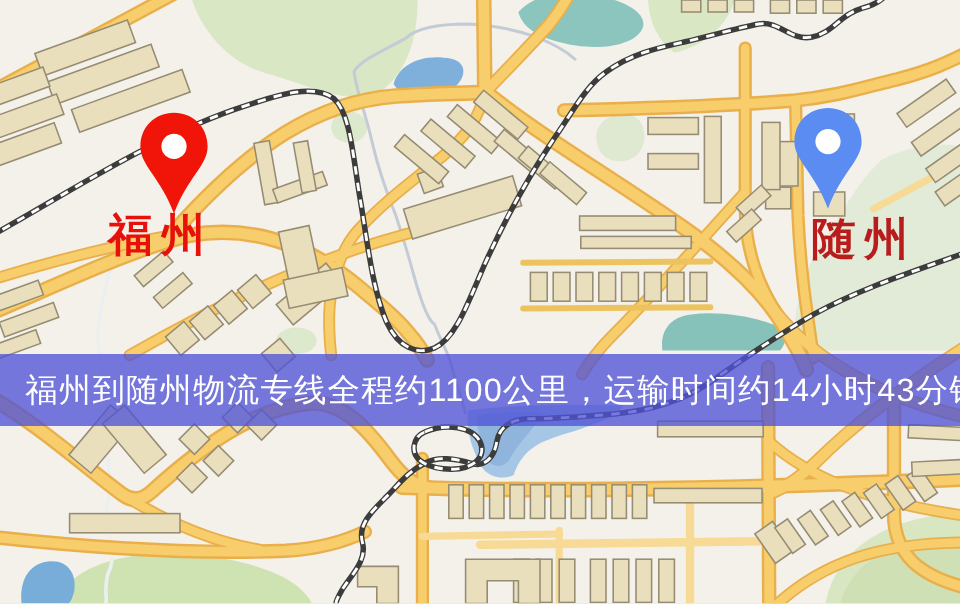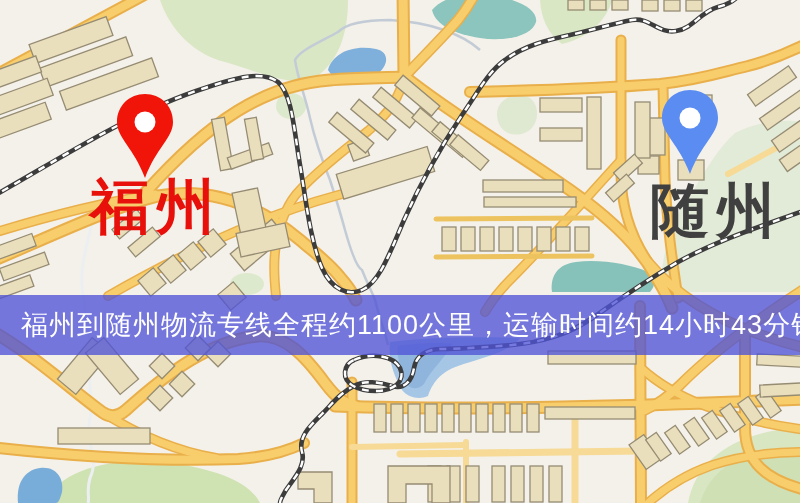--- a/index.html
+++ b/index.html
@@ -9,25 +9,25 @@
     background:#f4f1ea;
   }
   .map-svg{position:absolute;left:0;top:0;display:block;}
   .pin{position:absolute;width:60px;height:86px;}
   .pin svg{display:block;width:60px;height:86px;}
   .pin-origin{left:115px;top:92px;}
   .pin-dest{left:660px;top:88px;}
   .pin-label{
     position:absolute;
     font-family:Liberation Serif, serif;
-    font-weight:700;font-size:59px;line-height:1;
+    font-weight:700;font-size:37px;line-height:1;
     letter-spacing:7px;white-space:nowrap;
   }
   .label-origin{left:90px;top:178px;color:#e8100a;}
-  .label-dest{left:650px;top:182px;color:#404040;}
+  .label-dest{left:676px;top:182px;color:#b91c1c;}
   .banner{
     position:absolute;left:0;top:295px;width:800px;height:60px;
     background:rgba(79,83,214,0.78);
     display:flex;align-items:center;
     box-sizing:border-box;padding-left:21px;
   }
   .banner span{
     color:#ffffff;font-size:27px;letter-spacing:1px;white-space:nowrap;
     font-family:"Liberation Sans","DejaVu Sans",sans-serif;
   }

